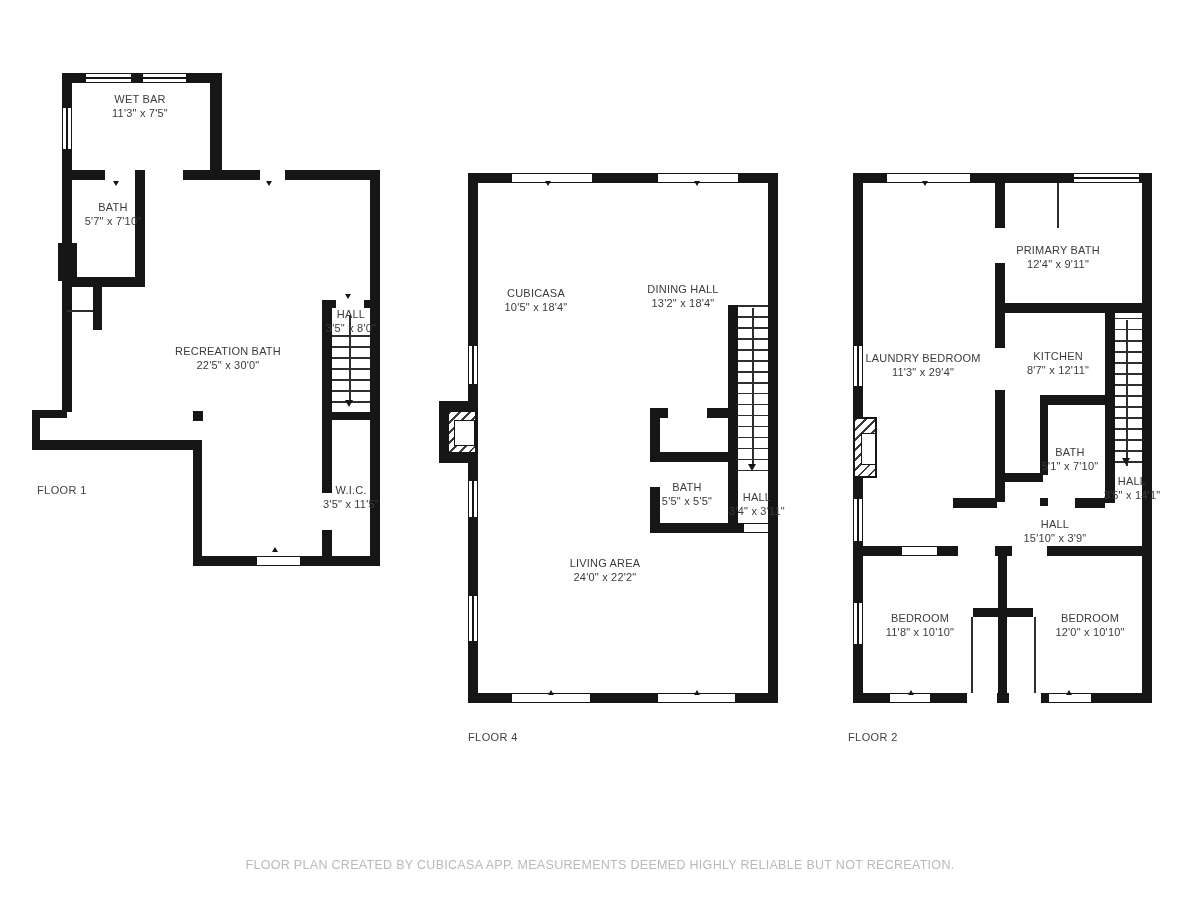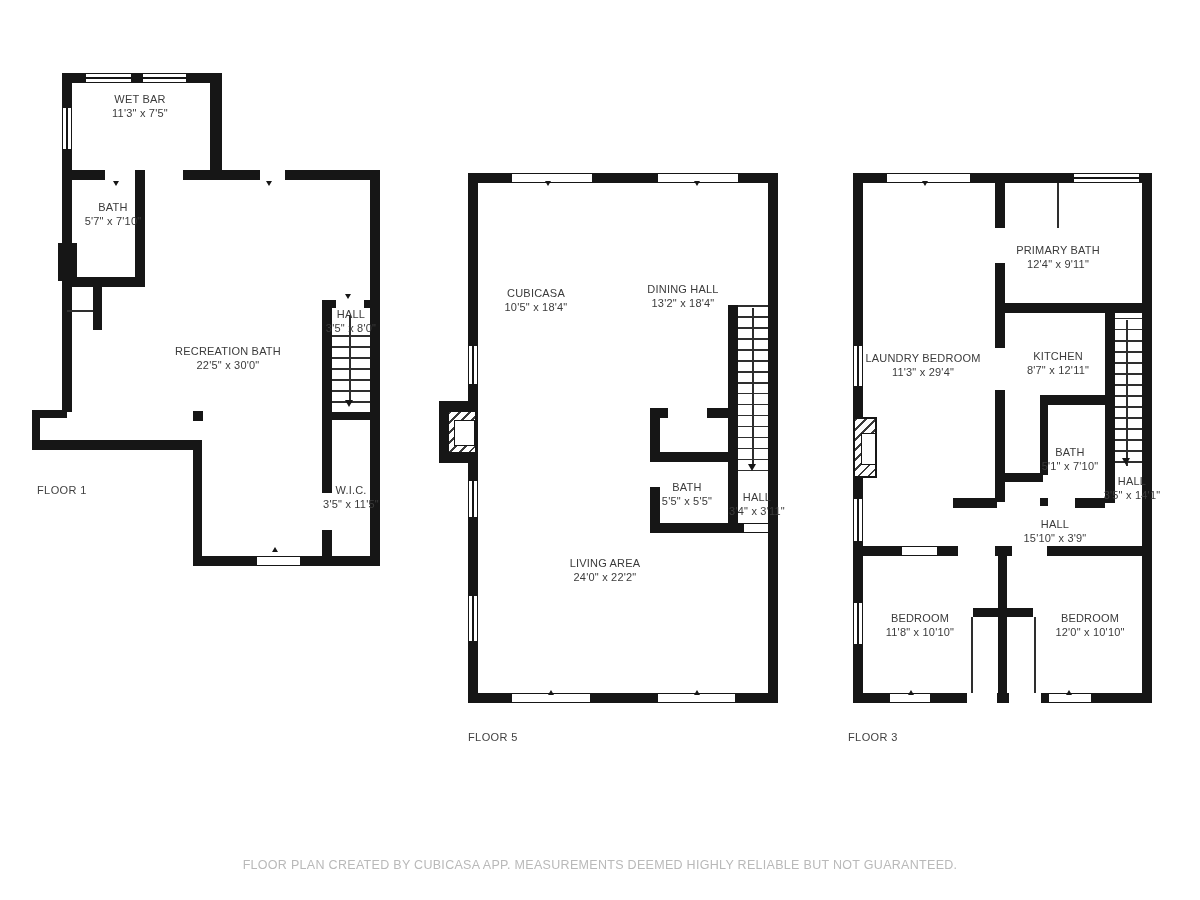--- a/index.html
+++ b/index.html
@@ -133,21 +133,21 @@
     <i class="tk d" style="left:545px;top:181px"></i>
     <i class="tk d" style="left:694px;top:181px"></i>
     <i class="tk u" style="left:548px;top:690px"></i>
     <i class="tk u" style="left:694px;top:690px"></i>
 
     <div class="rl" style="left:536px;top:286px"><span>CUBICASA</span><br><span>10'5" x 18'4"</span></div>
     <div class="rl" style="left:683px;top:282px"><span>DINING HALL</span><br><span>13'2" x 18'4"</span></div>
     <div class="rl" style="left:687px;top:480px"><span>BATH</span><br><span>5'5" x 5'5"</span></div>
     <div class="rl" style="left:757px;top:490px"><span>HALL</span><br><span>3'4" x 3'11"</span></div>
     <div class="rl" style="left:605px;top:556px"><span>LIVING AREA</span><br><span>24'0" x 22'2"</span></div>
-    <div class="fl" style="left:468px;top:731px">FLOOR 5</div>
+    <div class="fl" style="left:468px;top:731px">FLOOR 4</div>
   </div>
 
   <div>
 
     <i class="w" style="left:853px;top:173px;width:34px;height:10px"></i>
     <i class="gap" style="left:887px;top:173px;width:83px;height:10px"></i>
     <i class="w" style="left:970px;top:173px;width:103px;height:10px"></i>
     <i class="win h" style="left:1073px;top:173px;width:67px;height:10px"></i>
     <i class="w" style="left:1140px;top:173px;width:12px;height:10px"></i>
 
@@ -209,17 +209,17 @@
     <i class="tk u" style="left:1066px;top:690px"></i>
 
     <div class="rl" style="left:1058px;top:243px"><span>PRIMARY BATH</span><br><span>12'4" x 9'11"</span></div>
     <div class="rl" style="left:923px;top:351px"><span>LAUNDRY BEDROOM</span><br><span>11'3" x 29'4"</span></div>
     <div class="rl" style="left:1058px;top:349px"><span>KITCHEN</span><br><span>8'7" x 12'11"</span></div>
     <div class="rl" style="left:1070px;top:445px"><span>BATH</span><br><span>5'1" x 7'10"</span></div>
     <div class="rl" style="left:1132px;top:474px"><span>HALL</span><br><span>3'5" x 14'1"</span></div>
     <div class="rl" style="left:1055px;top:517px"><span>HALL</span><br><span>15'10" x 3'9"</span></div>
     <div class="rl" style="left:920px;top:611px"><span>BEDROOM</span><br><span>11'8" x 10'10"</span></div>
     <div class="rl" style="left:1090px;top:611px"><span>BEDROOM</span><br><span>12'0" x 10'10"</span></div>
-    <div class="fl" style="left:848px;top:731px">FLOOR 3</div>
+    <div class="fl" style="left:848px;top:731px">FLOOR 2</div>
   </div>
 
-  <div class="footer">FLOOR PLAN CREATED BY CUBICASA APP. MEASUREMENTS DEEMED HIGHLY RELIABLE BUT NOT GUARANTEED.</div>
+  <div class="footer">FLOOR PLAN CREATED BY CUBICASA APP. MEASUREMENTS DEEMED HIGHLY RELIABLE BUT NOT RECREATION.</div>
 </div>
 
 </body></html>

